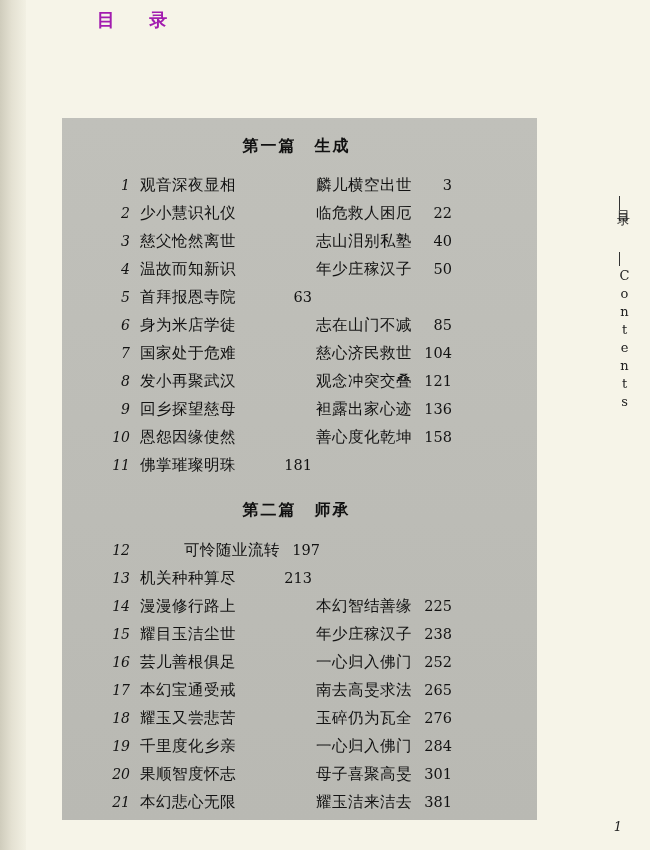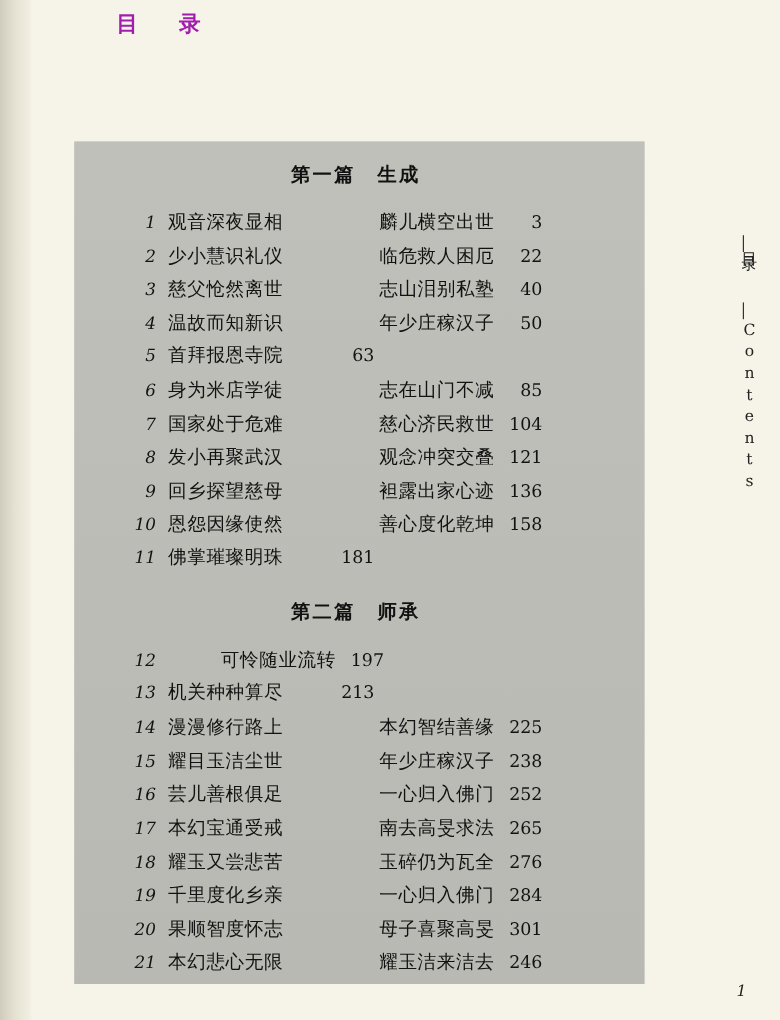--- a/index.html
+++ b/index.html
@@ -275,21 +275,21 @@
         <li class="entry">
           <span class="num">20</span>
           <span class="t1">果顺智度怀志</span>
           <span class="t2">母子喜聚高旻</span>
           <span class="pg">301</span>
         </li>
         <li class="entry">
           <span class="num">21</span>
           <span class="t1">本幻悲心无限</span>
           <span class="t2">耀玉洁来洁去</span>
-          <span class="pg">246</span>
+          <span class="pg">381</span>
         </li>
       </ul>
 
     </div>
   </div>
 
   <div class="side-rule"></div>
   <div class="side-label">
     <span>目录</span>
   </div>

